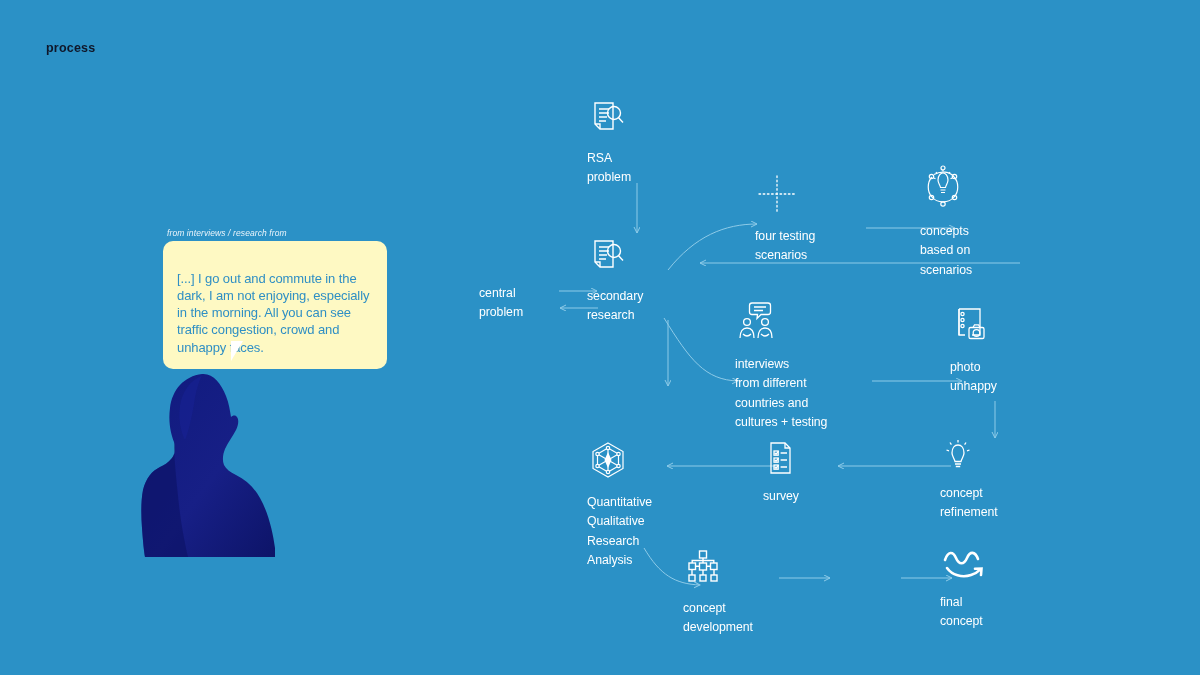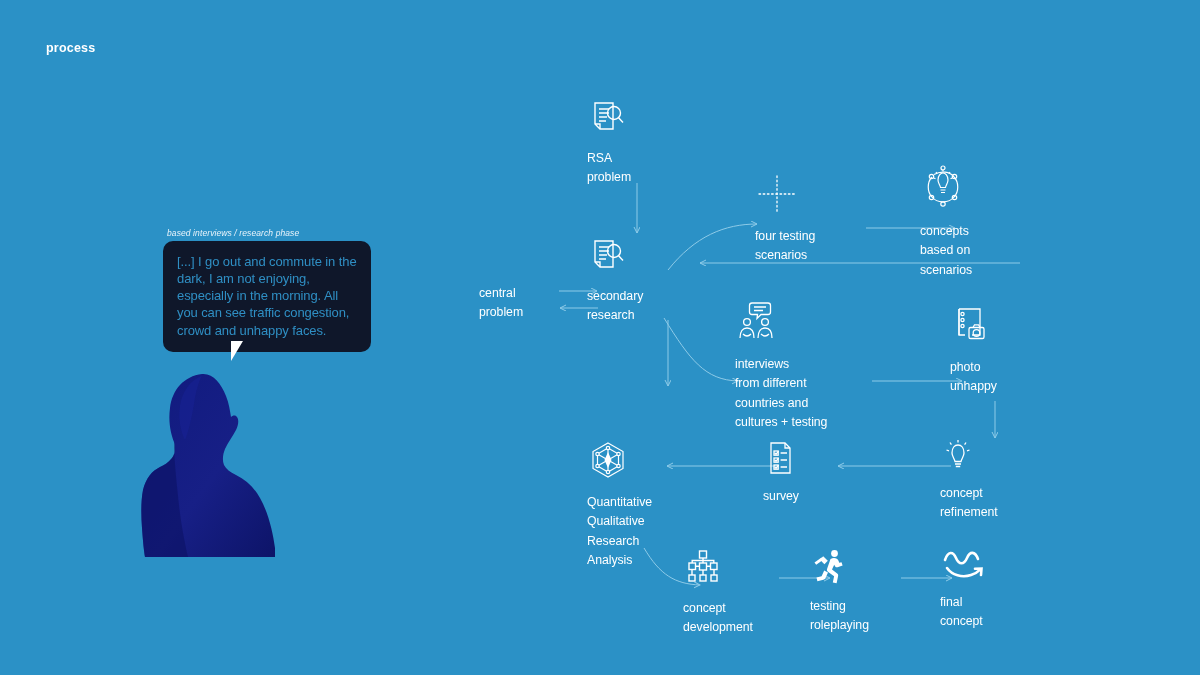--- a/index.html
+++ b/index.html
@@ -7,32 +7,32 @@
   body {
     background:#2b91c6;
     font-family:"Liberation Sans", sans-serif;
     position:relative;
     color:#ffffff;
   }
   
   #slide-title {
     position:absolute; left:46px; top:41px;
     font-size:12.5px; font-weight:bold; letter-spacing:.2px;
-    color:#ffffff;
+    color:#0f172a;
   }
   
   #quote-caption {
     position:absolute; left:167px; top:228px;
     font-size:8.5px; font-style:italic; color:#eaf4fb; letter-spacing:.1px;
   }
   #quote-bubble {
     position:absolute; left:163px; top:241px;
-    width:208px;
-    background:#0f172a; border-radius:10px;
-    padding:12px 14px 13px 14px;
+    width:224px;
+    background:#fef9c3; border-radius:10px;
+    padding:29px 14px 13px 14px;
   }
   #quote-bubble p {
     color:#2f8fc4; font-size:13px; line-height:1.32; letter-spacing:-.1px;
   }
   #quote-tail {
     position:absolute; left:231px; top:341px;
     width:0; height:0;
     border-left:12px solid #ffffff;
     border-right:9px solid transparent;
     border-bottom:20px solid transparent;
@@ -48,21 +48,21 @@
   }
   .node .ico { display:block; margin:0 auto 6px auto; }
   .node.no-ico .label { margin-top:0; }
   svg.lines { position:absolute; left:0; top:0; width:1200px; height:675px; pointer-events:none; }
 </style>
 </head>
 <body>
 
 <div id="slide-title">process</div>
 
-<div id="quote-caption">based interviews / research phase</div>
+<div id="quote-caption">from interviews / research from</div>
 <div id="quote-bubble">
   <p>[...] I go out and commute in the dark, I am not enjoying, especially in the morning. All you can see traffic congestion, crowd and unhappy faces.</p>
 </div>
 <div id="quote-tail"></div>
 
 <svg id="portrait" viewBox="0 0 135 185">
   <defs>
     <linearGradient id="pg" x1="0" y1="0" x2="1" y2="1">
       <stop offset="0%" stop-color="#101a7e"></stop>
       <stop offset="55%" stop-color="#171f86"></stop>
@@ -295,38 +295,20 @@
         <path d="M20,10 V15"></path>
         <path d="M9.2,15 V12.5 H30.8 V15"></path>
         <path d="M12.5,18.2 H16.5 M23.5,18.2 H27.5"></path>
         <path d="M9,21.5 V27 M20,22 V27 M31,21.5 V27"></path>
       </svg>
     </span>
     <span class="label">concept
 development</span>
   </div>
 
-  <div class="node" style="left:810px; top:548px; width:110px;">
-    <span class="ico">
-      <svg width="38" height="38" viewBox="0 0 38 38" fill="#ffffff">
-        <circle cx="24.5" cy="5.5" r="3.4"></circle>
-        <path d="M20.5,11 C22.5,9.8 25,9.6 26.8,10.8 C28.2,11.7 28.8,13.2 29.2,14.8
-                 L31.5,14.2 L32.6,17.6 L27.6,19.2 C26.6,19.5 25.7,19.2 25.2,18.4
-                 L24.2,16.8 L22,21.5 L27.2,25.6 C28,26.2 28.3,27 28.1,27.9
-                 L26.6,35.2 L22.8,34.5 L24.1,28.2 L18.2,24.1
-                 C17,23.3 16.6,21.9 17.2,20.6 L20.5,11 Z"></path>
-        <path d="M18,24.5 L15.4,30.2 C15,31 14.3,31.6 13.4,31.8 L7.4,33.2 L6.5,29.5
-                 L11.6,28.2 L14.2,22.6 L18,24.5 Z"></path>
-        <path d="M13.2,8.2 L17.8,12.8 L14.4,16.2 L9.8,11.6 Z" opacity="0.98"></path>
-        <path d="M4.5,14.5 L11.5,9.5 L13.2,11.8 L6.2,16.8 Z"></path>
-      </svg>
-    </span>
-    <span class="label">testing
-roleplaying</span>
-  </div>
 
   <div class="node" style="left:940px; top:548px; width:100px;">
     <span class="ico">
       <svg width="50" height="34" viewBox="0 0 50 34" fill="none" stroke="#ffffff" stroke-width="2.6" stroke-linecap="round">
         <path d="M5,12 C8,3 13,3 16,10 C19,17 24,17 27,10 C30,3 35,3 38,11"></path>
         <path d="M7,20 C12,27 22,30 31,27 C35,25.7 38,23.8 40.5,21.3"></path>
         <path d="M35,20.8 L41.5,20.5 L41,27"></path>
       </svg>
     </span>
     <span class="label">final

